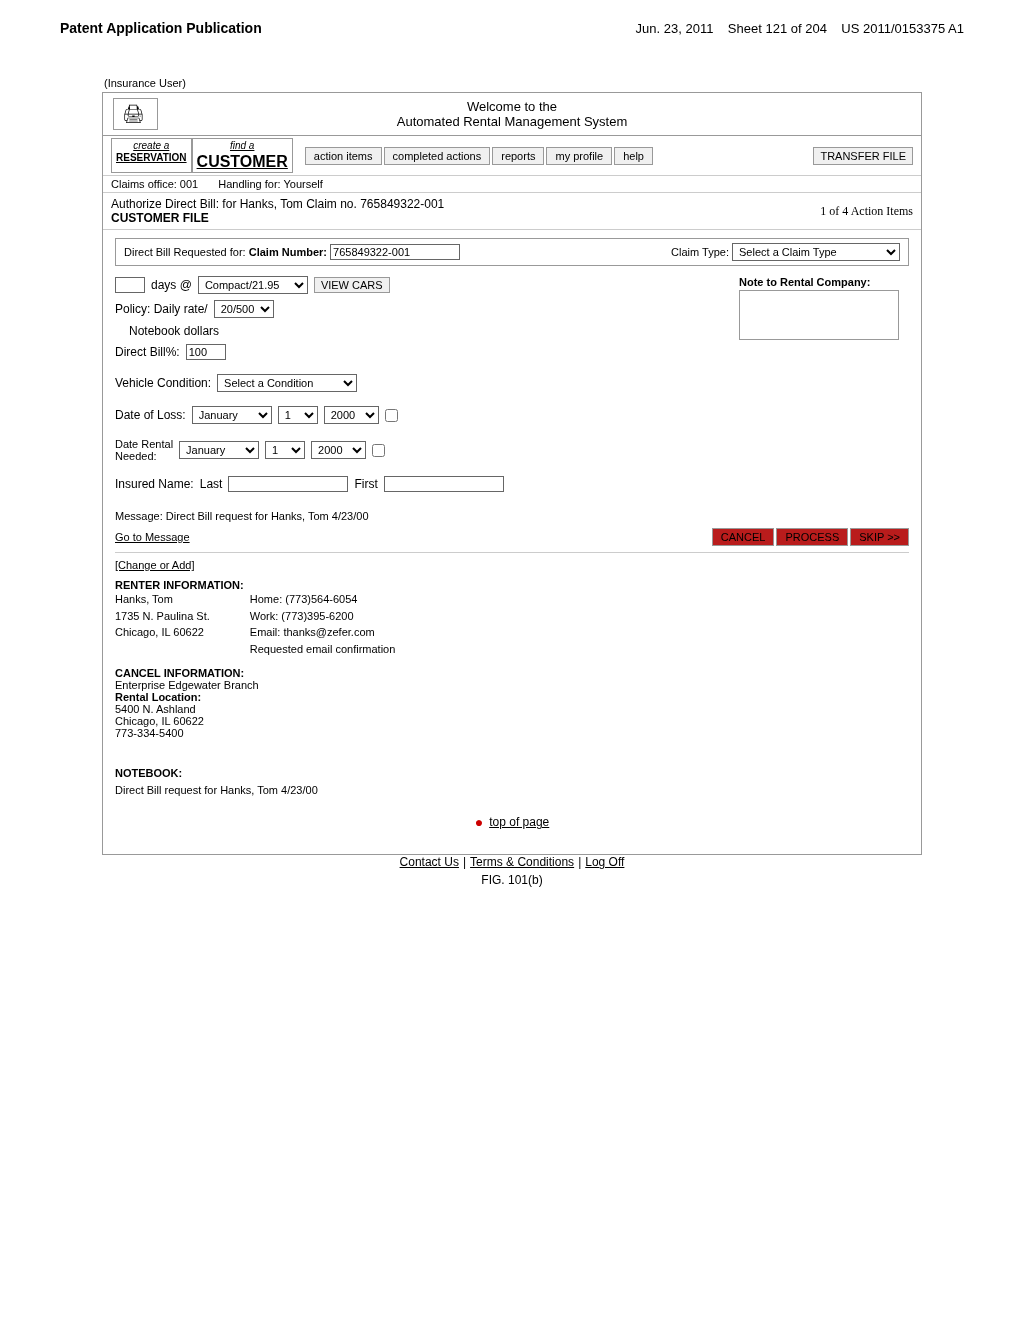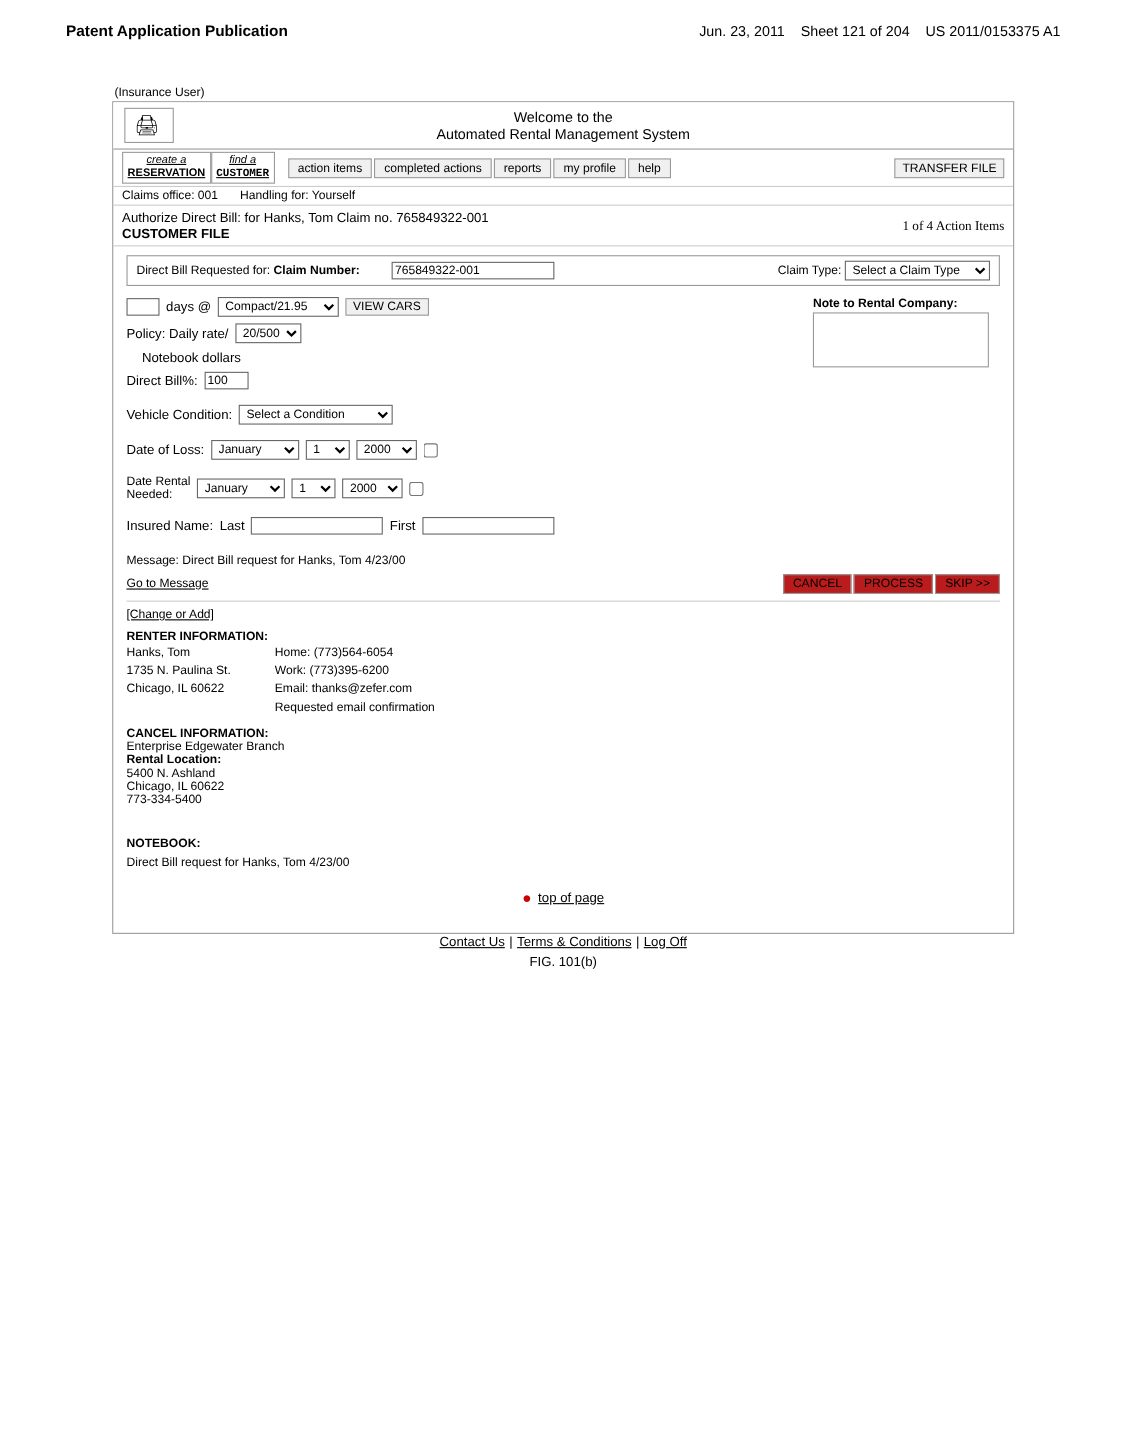--- a/index.html
+++ b/index.html
@@ -392,21 +392,21 @@
       </div>
       <div class="header-title">
         <span class="welcome">Welcome to the</span>
         <span class="system-name">Automated Rental Management System</span>
       </div>
     </div>
 
     <div class="nav-bar">
       <div class="nav-left">
         <span class="nav-link" style="font-style:italic; font-size:10px; line-height:1.2; text-align:center;">create a<br><span style="font-style:normal; font-weight:bold; font-size:10px;">RESERVATION</span></span>
-        <span class="nav-link" style="font-style:italic; font-size:10px; line-height:1.2; text-align:center;">find a<br><span style="font-style:normal; font-weight:bold; font-size:10px;font-family:Liberation Mono, monospace;">CUSTOMER</span></span>
+        <span class="nav-link" style="font-style:italic; font-size:10px; line-height:1.2; text-align:center;">find a<br><span style="font-style:normal; font-weight:bold; font-size:16px;">CUSTOMER</span></span>
       </div>
       <div class="nav-tabs">
         <span class="nav-tab">action items</span>
         <span class="nav-tab">completed actions</span>
         <span class="nav-tab">reports</span>
         <span class="nav-tab">my profile</span>
         <span class="nav-tab">help</span>
         <span class="nav-transfer" style="margin-left:auto;">TRANSFER FILE</span>
       </div>
     </div>
@@ -423,25 +423,25 @@
       </div>
       <span class="action-count">1 of 4 Action Items</span>
     </div>
 
     <div class="content-area">
 
       <div class="direct-bill-header">
         <span class="claim-number-section">
           <span>Direct Bill Requested for:</span>
           <strong> <span>Claim Number:</span></strong>
-          <input type="text" style="width: 148px; margin-left: 26px;" value="765849322-001">
+          <input type="text" style="width: 130px;" value="765849322-001">
         </span>
         <span class="claim-type-section">
           <span>Claim Type:</span>
-          <select style="width:132px;">
+          <select style="width:168px;">
             <option>Select a Claim Type</option>
           </select>
         </span>
       </div>
 
       <div class="form-columns">
         <div class="form-left">
 
           <div class="form-row">
             <input type="text" class="days-input" placeholder="" style="">

